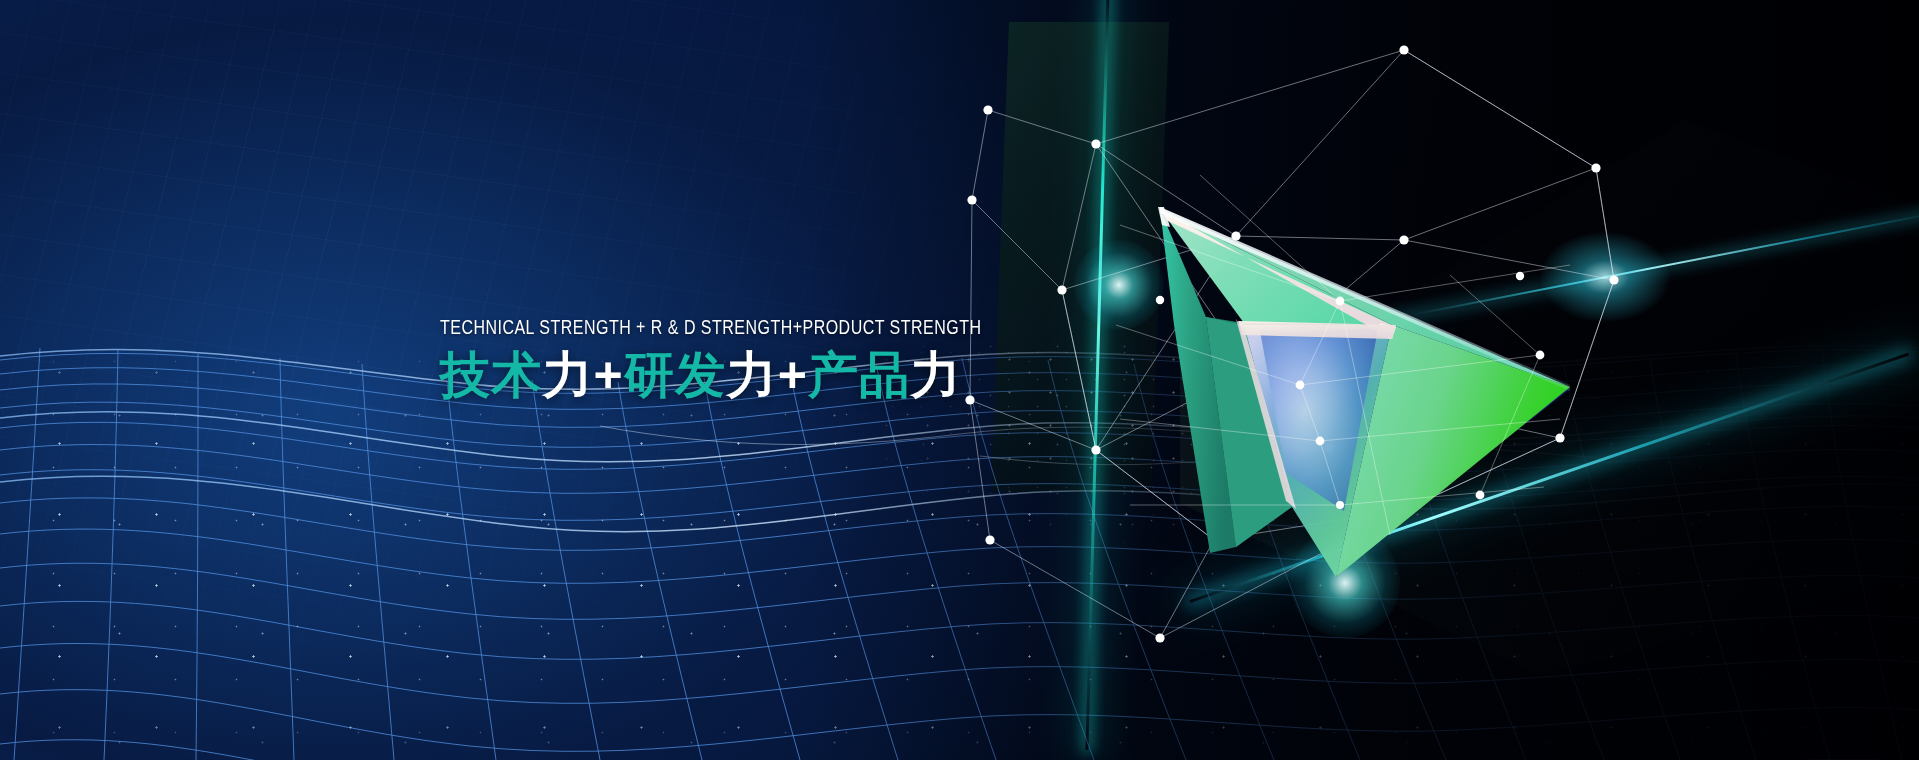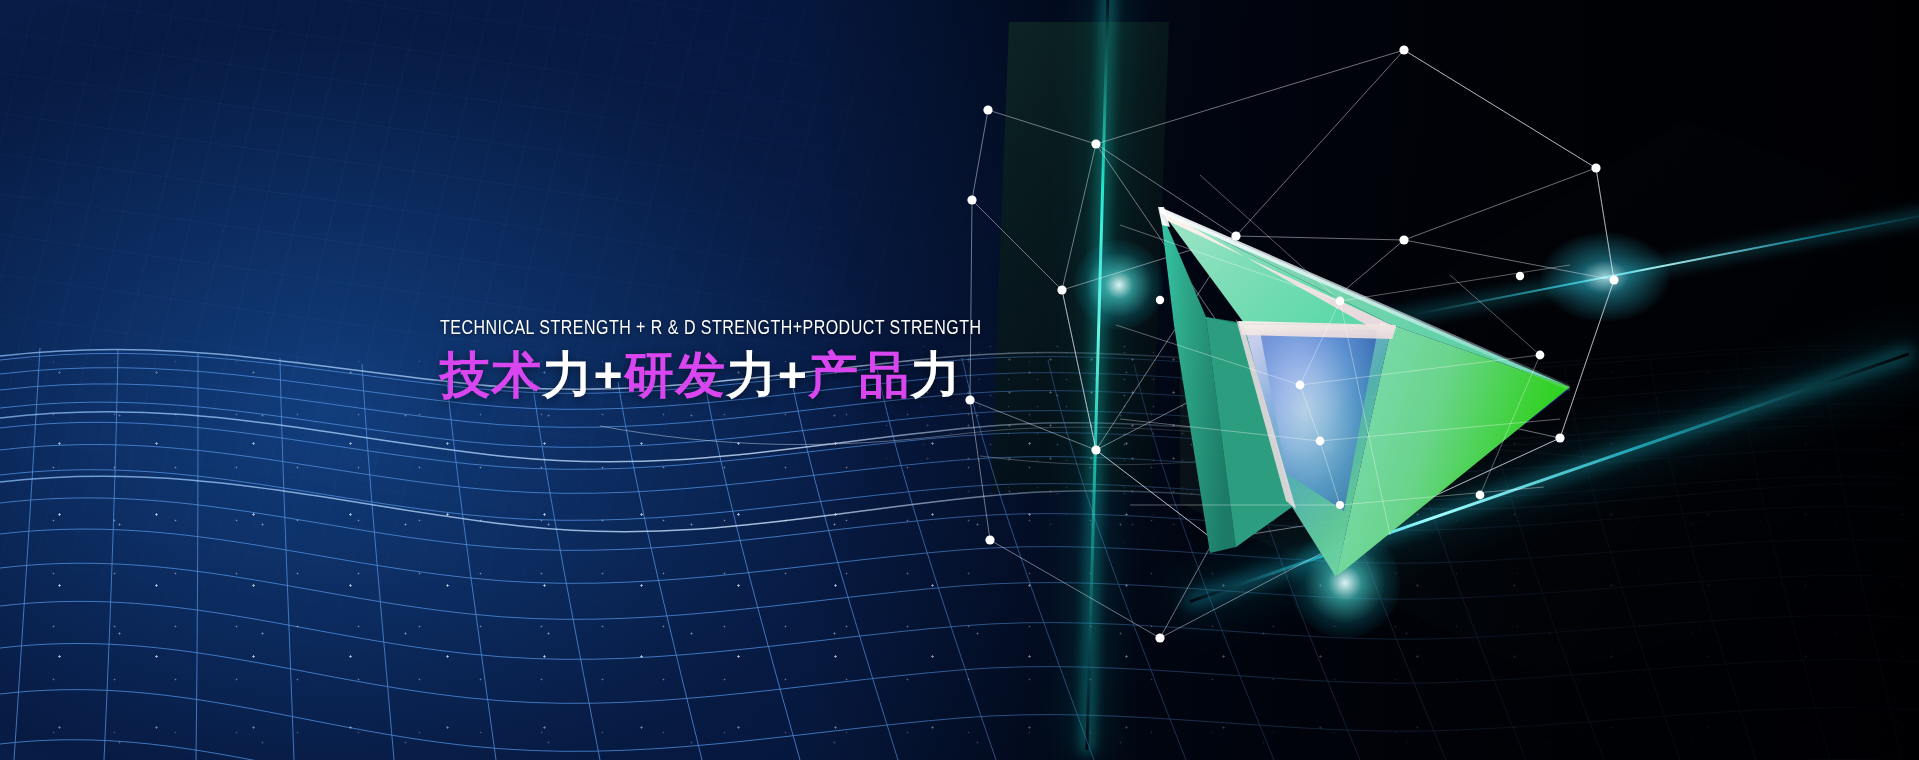--- a/index.html
+++ b/index.html
@@ -144,21 +144,21 @@
   }
   .headline {
     margin-top:9px;
     font-size:50px;
     font-weight:700;
     line-height:1.12;
     letter-spacing:1.2px;
     white-space:nowrap;
     text-shadow:0 2px 10px rgba(0,0,0,.5);
   }
-  .seg-green { color:#d946ef;font-family:Liberation Serif, serif; }
+  .seg-green { color:#14b8a6;font-family:Liberation Serif, serif; }
   .seg-white { color:#ffffff; }
 </style>
 </head>
 <body>
 
 <div id="banner">
 
   <div class="layer bg-base"></div>
   <div class="layer bg-grid-soft"></div>
 

